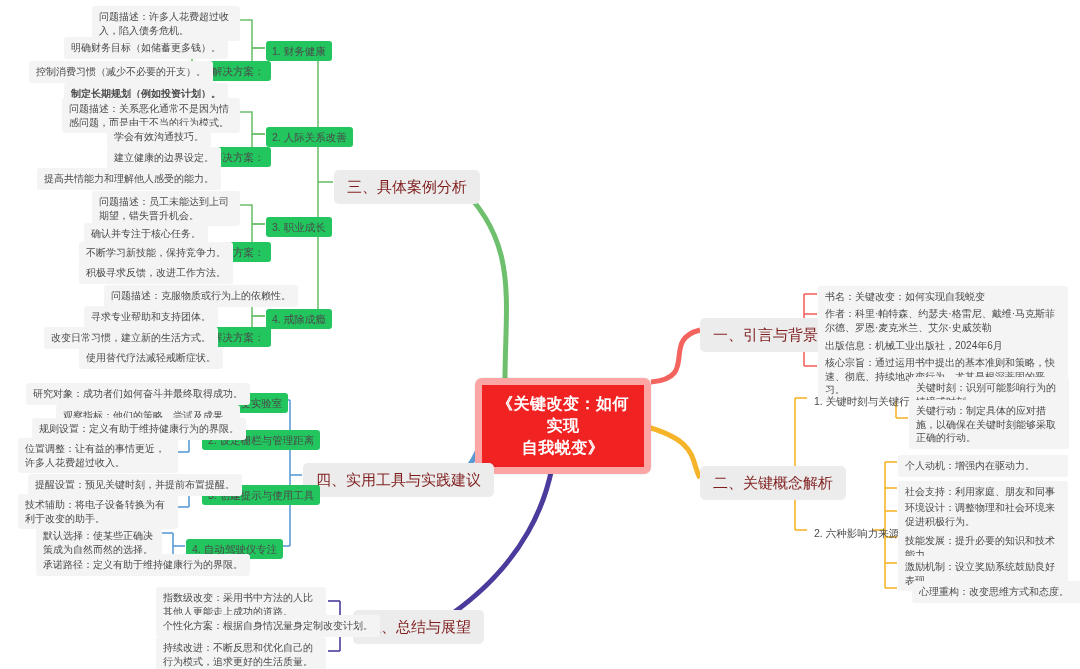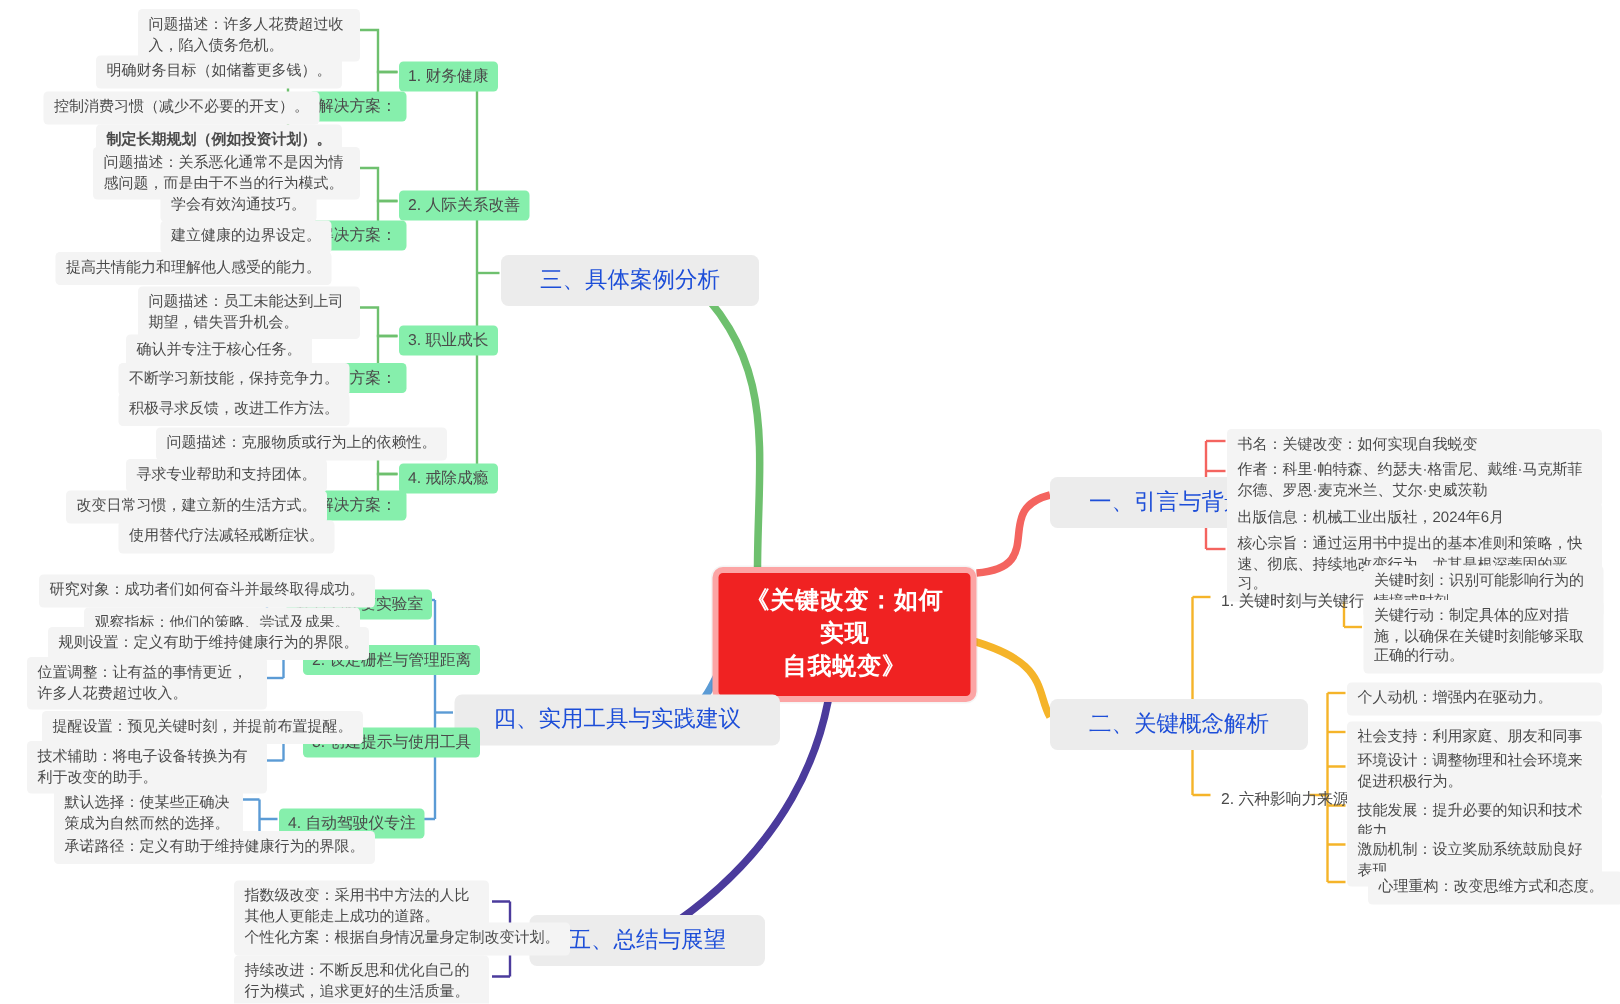--- a/index.html
+++ b/index.html
@@ -5,36 +5,36 @@
   html,body{margin:0;padding:0;background:#ffffff;}
   body{width:1080px;height:669px;position:relative;overflow:hidden;
        font-family:"Liberation Sans","DejaVu Sans",sans-serif;color:#333;}
   #canvas{position:absolute;inset:0;width:1080px;height:669px;}
   svg.links{position:absolute;left:0;top:0;width:1080px;height:669px;pointer-events:none;}
 
   .node{position:absolute;box-sizing:border-box;}
 
   
   .root{
-    background:#f02222;border:4px solid #fca5a5;border-radius:7px;
+    background:#f02222;border:7px solid #fca5a5;border-radius:7px;
     color:#ffffff;font-weight:bold;font-size:16px;line-height:22px;
     text-align:center;padding:8px 10px;letter-spacing:.5px;
     box-shadow:0 0 0 1px rgba(0,0,0,.04);
   }
   
   .main{
-    background:#ececec;border-radius:5px;color:#1d4ed8;
-    font-size:15px;line-height:20px;padding:7px 26px;white-space:nowrap;
+    background:#ececec;border-radius:5px;color:#7f1d1d;
+    font-size:15px;line-height:20px;padding:7px 13px;white-space:nowrap;
   }
   
   .sub{
     font-size:10.5px;line-height:14px;color:#4a4a4a;
     padding:3px 6px;border-radius:3px;white-space:nowrap;
   }
-  .sub.chip{background:#86efac;}
+  .sub.chip{background:#22c55e;}
   
   .leaf{
     background:#f4f4f4;border-radius:3px;color:#4a4a4a;
     font-size:10px;line-height:13.5px;padding:4px 7px;
   }
   .nowrap{white-space:nowrap;}
   .r-align{text-align:right;}
 </style>
 </head>
 <body>

